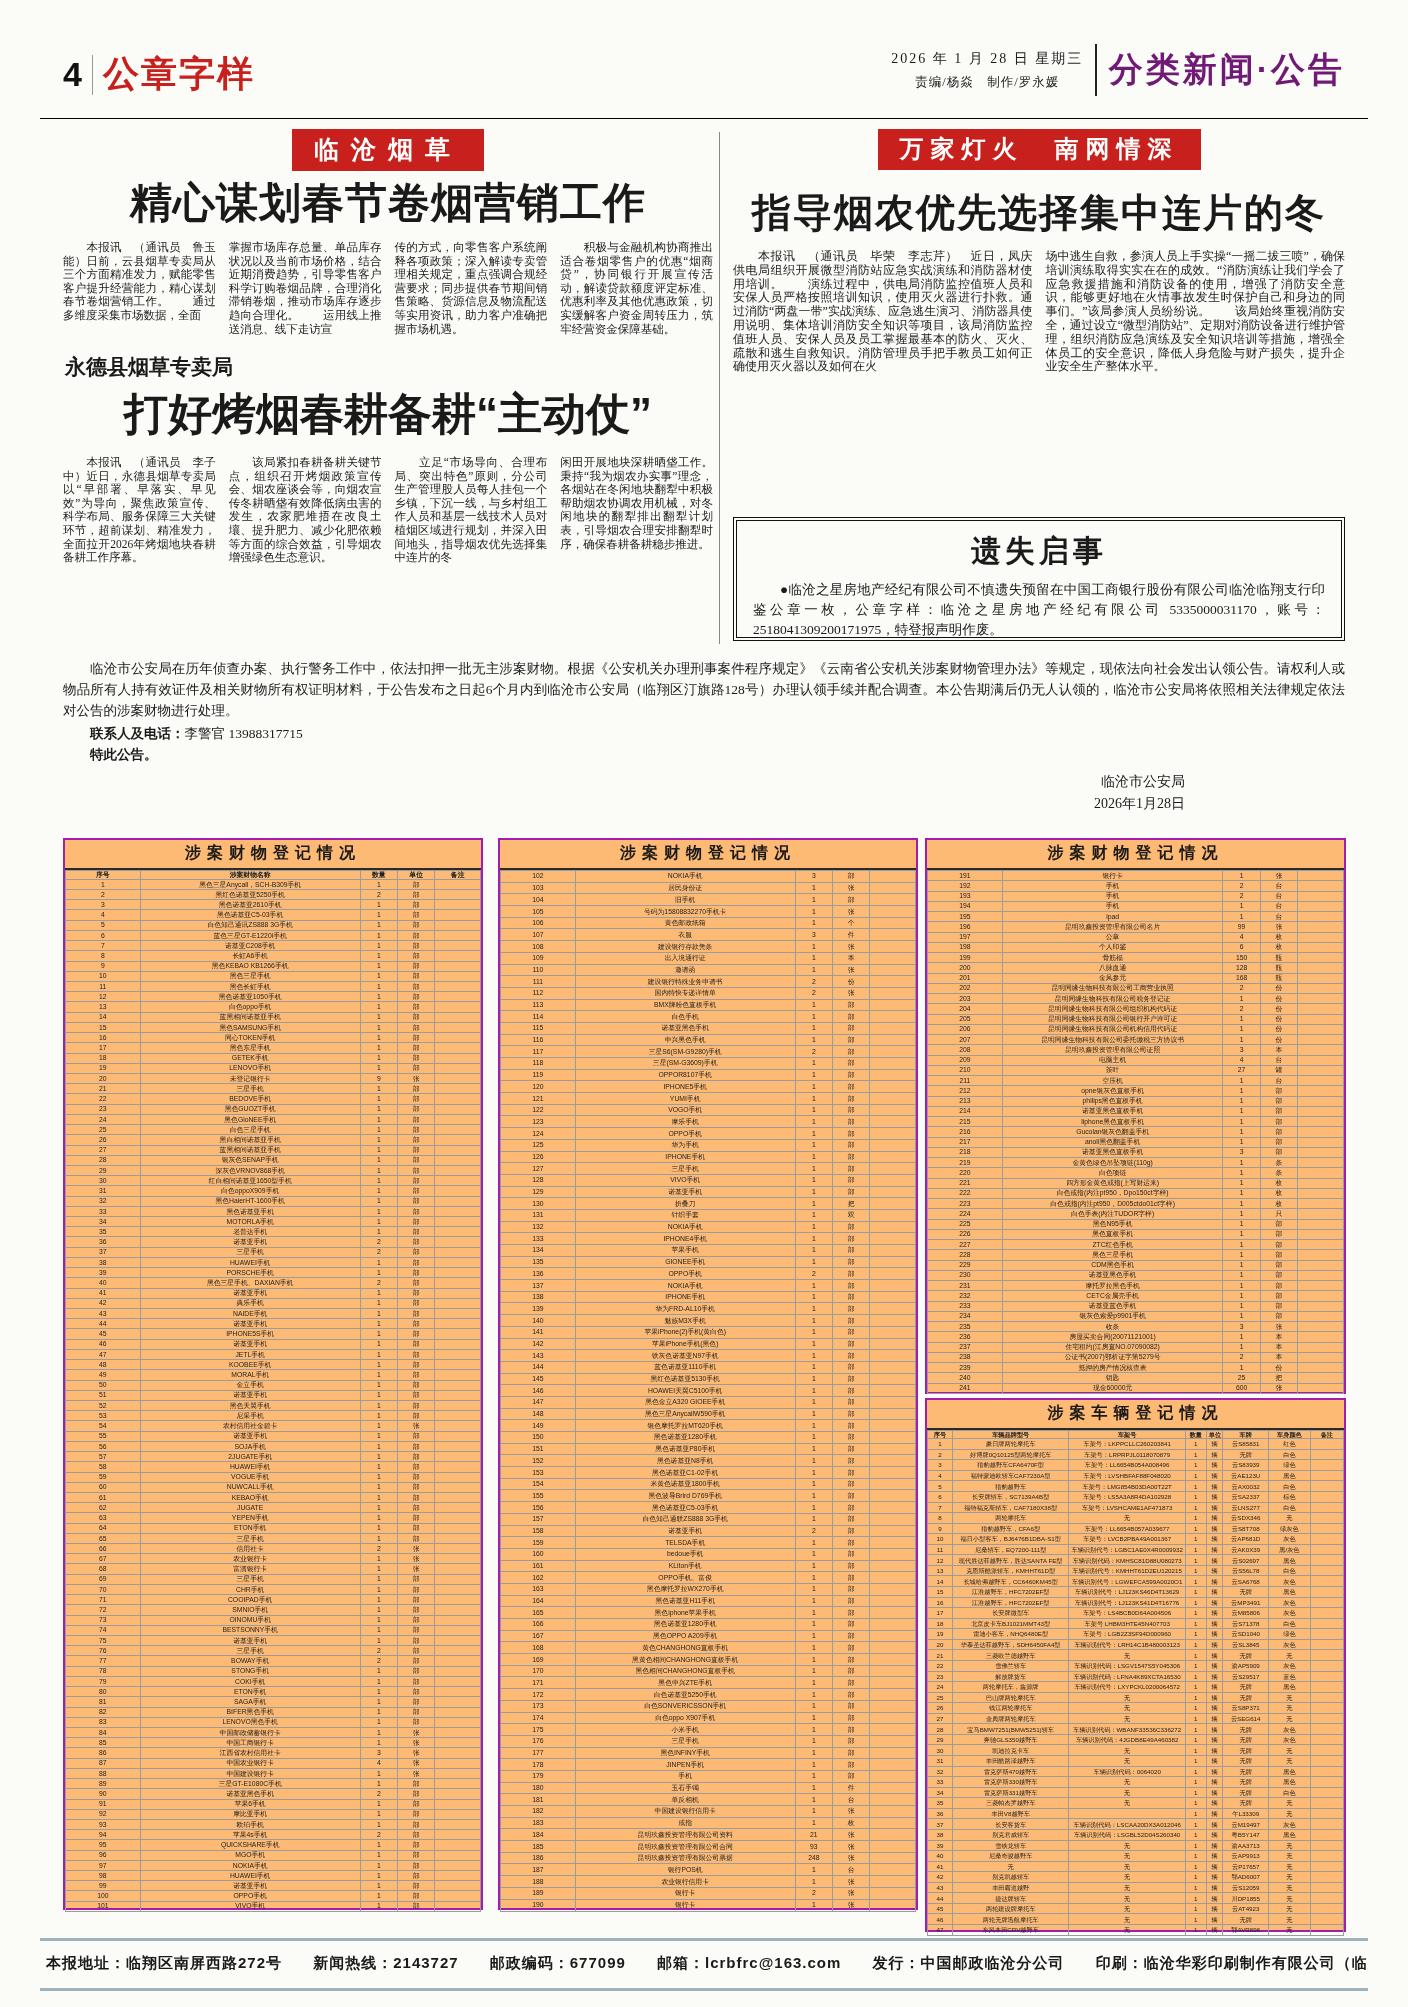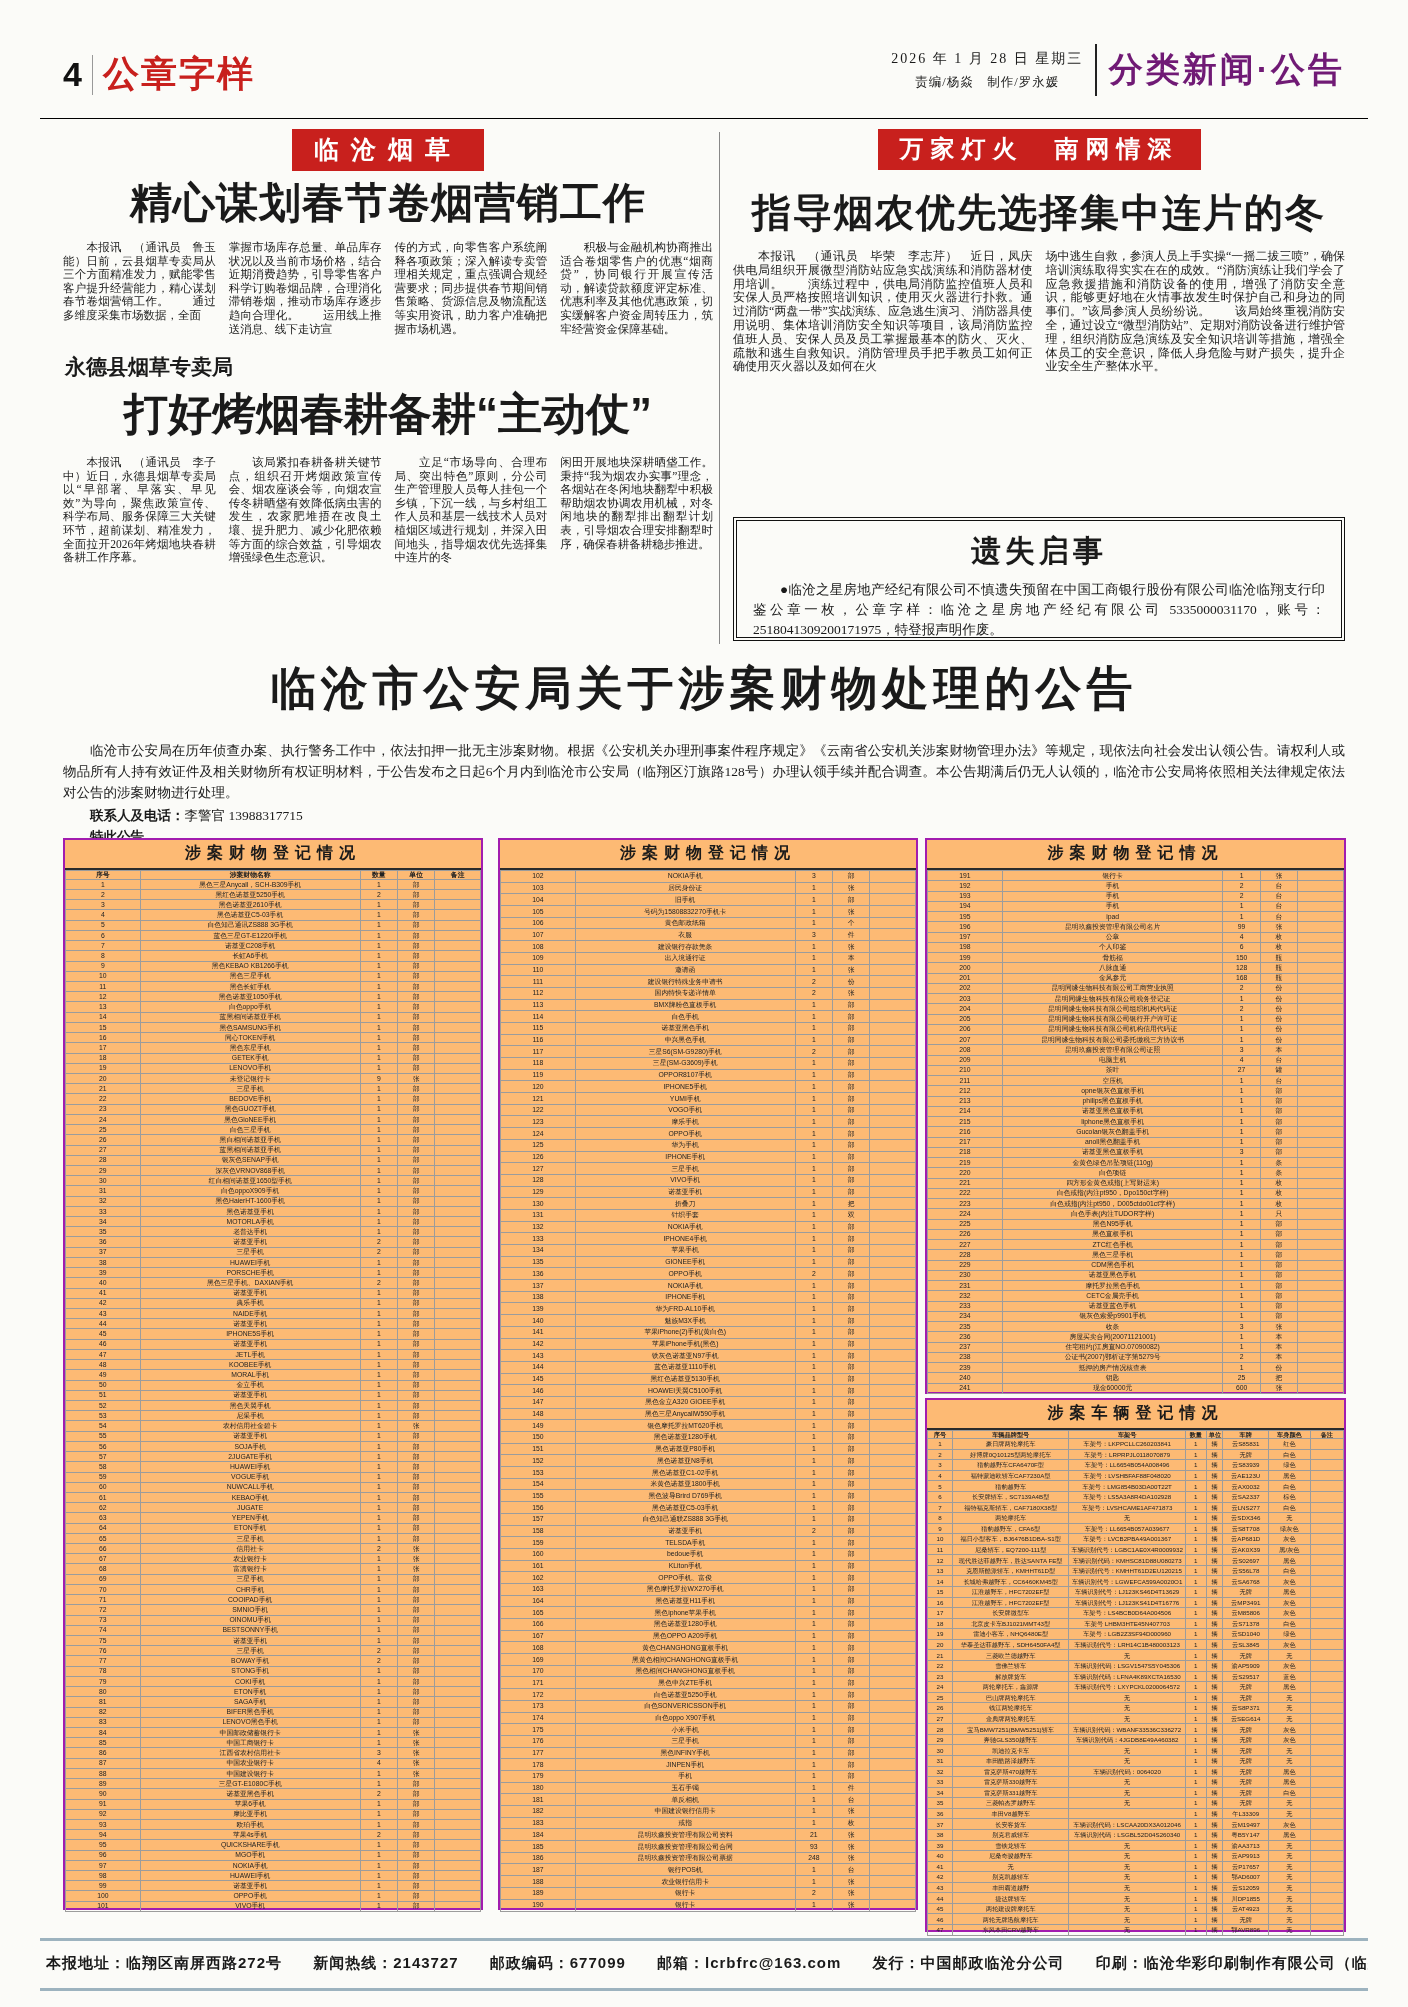--- a/index.html
+++ b/index.html
@@ -116,21 +116,20 @@
       <div class="col col-pw">　　本报讯　（通讯员　毕荣　李志芹）　近日，凤庆供电局组织开展微型消防站应急实战演练和消防器材使用培训。　　演练过程中，供电局消防监控值班人员和安保人员严格按照培训知识，使用灭火器进行扑救。通过消防“两盘一带”实战演练、应急逃生演习、消防器具使用说明、集体培训消防安全知识等项目，该局消防监控值班人员、安保人员及员工掌握最基本的防火、灭火、疏散和逃生自救知识。消防管理员手把手教员工如何正确使用灭火器以及如何在火</div>
       <div class="col col-pw">场中逃生自救，参演人员上手实操“一摇二拔三喷”，确保培训演练取得实实在在的成效。“消防演练让我们学会了应急救援措施和消防设备的使用，增强了消防安全意识，能够更好地在火情事故发生时保护自己和身边的同事们。”该局参演人员纷纷说。　　该局始终重视消防安全，通过设立“微型消防站”、定期对消防设备进行维护管理，组织消防应急演练及安全知识培训等措施，增强全体员工的安全意识，降低人身危险与财产损失，提升企业安全生产整体水平。</div>
     </div>
     <div class="lost-box">
       <div class="lost-title">遗失启事</div>
       <div class="lost-body">●临沧之星房地产经纪有限公司不慎遗失预留在中国工商银行股份有限公司临沧临翔支行印鉴公章一枚，公章字样：临沧之星房地产经纪有限公司 5335000031170，账号：2518041309200171975，特登报声明作废。</div>
     </div>
   </div>
 
   <div class="announcement">
-    <div class="ann-title">临沧市公安局关于涉案财物处理的公告</div>
     <div class="ann-body">临沧市公安局在历年侦查办案、执行警务工作中，依法扣押一批无主涉案财物。根据《公安机关办理刑事案件程序规定》《云南省公安机关涉案财物管理办法》等规定，现依法向社会发出认领公告。请权利人或物品所有人持有效证件及相关财物所有权证明材料，于公告发布之日起6个月内到临沧市公安局（临翔区汀旗路128号）办理认领手续并配合调查。本公告期满后仍无人认领的，临沧市公安局将依照相关法律规定依法对公告的涉案财物进行处理。</div>
     <div class="ann-contact">
       <b>联系人及电话：</b><span>李警官 13988317715</span>
     </div>
     <div class="ann-note">特此公告。</div>
     <div class="ann-sign">
       <div>临沧市公安局</div>
       <div>2026年1月28日</div>
     </div>
   </div>

